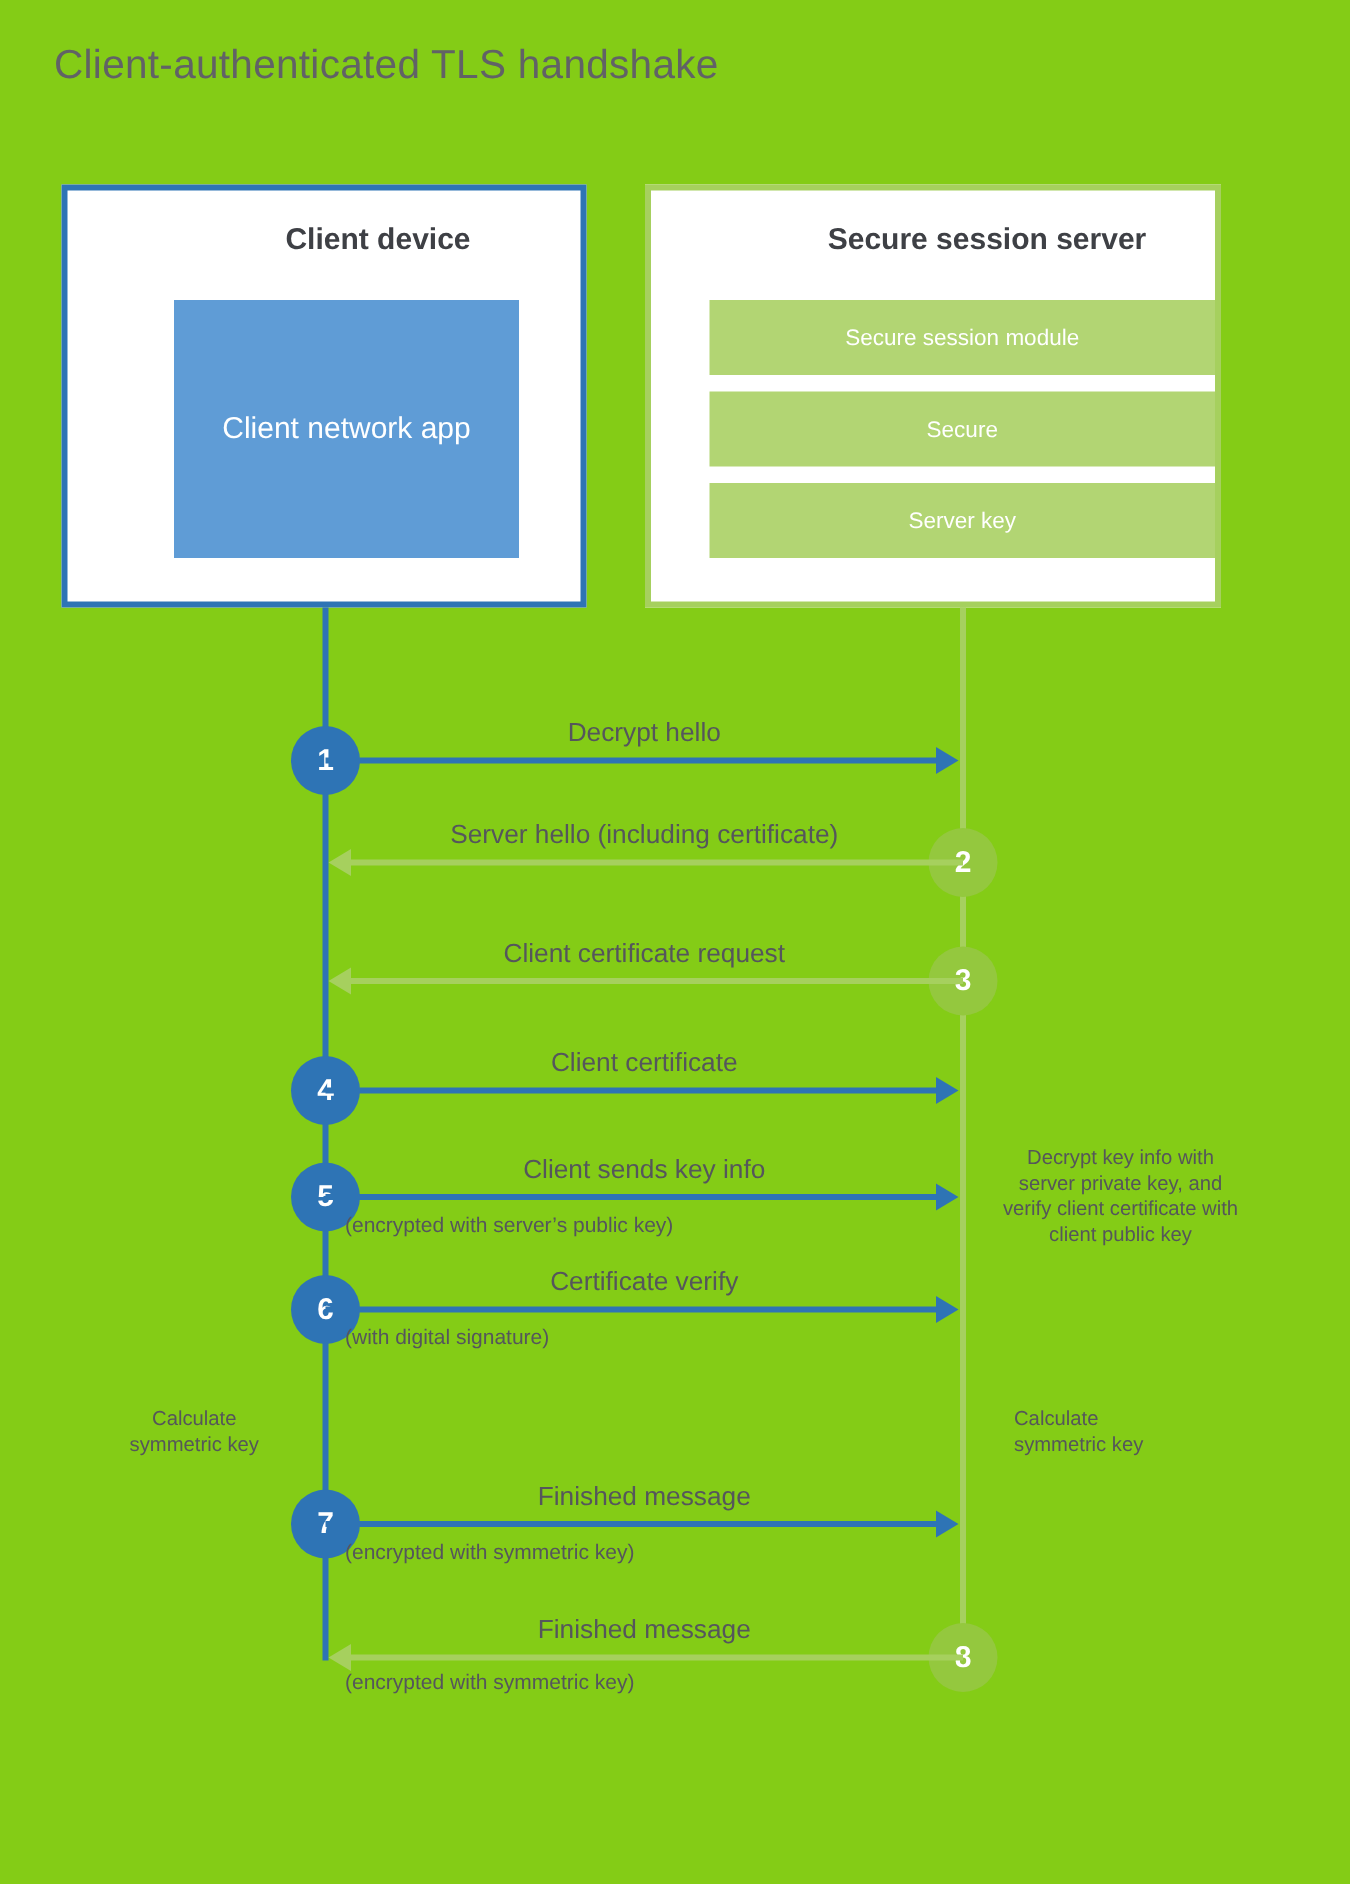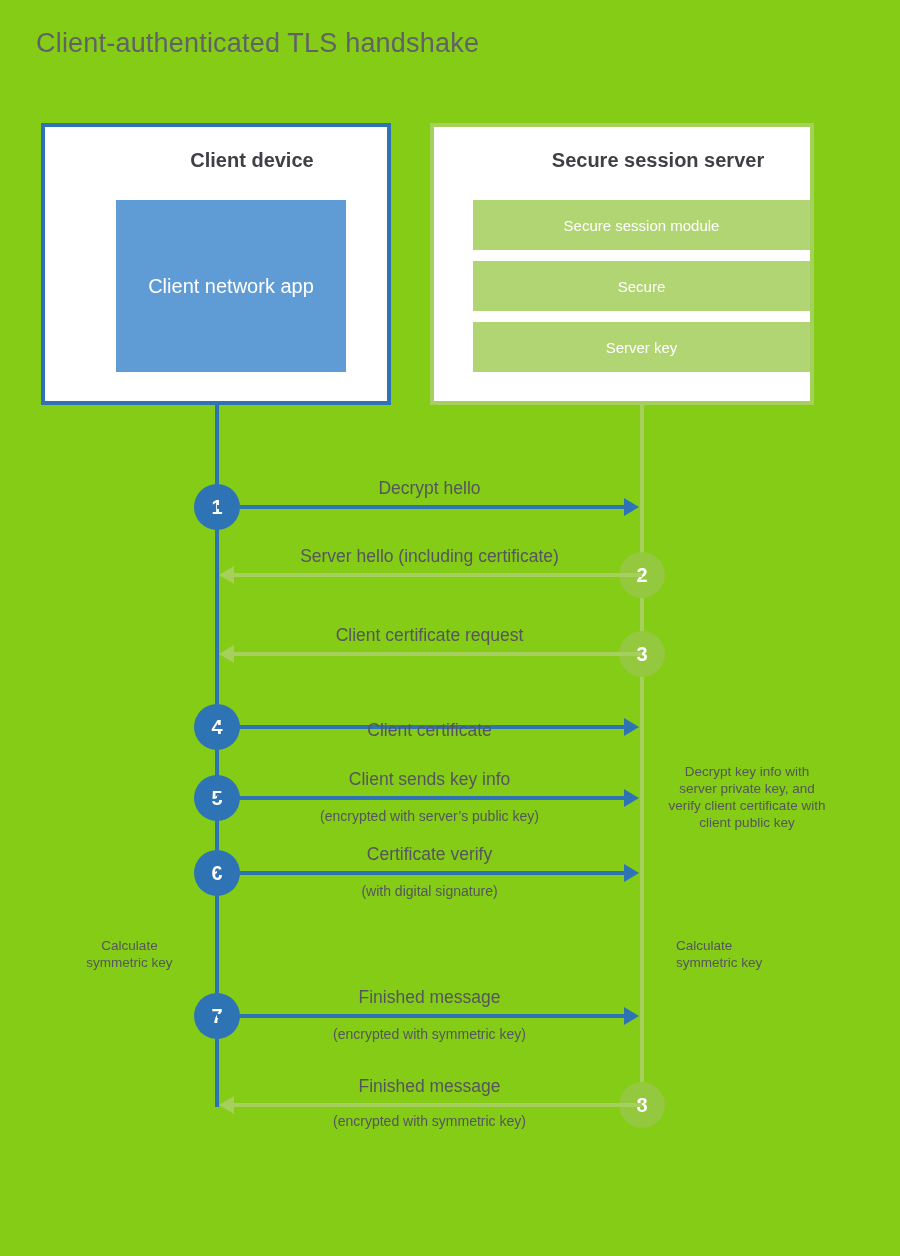--- a/index.html
+++ b/index.html
@@ -33,21 +33,21 @@
   .ah-r{position:absolute;width:0;height:0;border-top:9px solid transparent;
         border-bottom:9px solid transparent;border-left:15px solid #2E74B5;}
   .ah-l{position:absolute;width:0;height:0;border-top:9px solid transparent;
         border-bottom:9px solid transparent;border-right:15px solid #A6D05E;}
   .circle{position:absolute;width:46px;height:46px;border-radius:50%;color:#ffffff;
           font-size:20px;font-weight:700;display:flex;align-items:center;justify-content:center;}
   .c-blue{background:#2E74B5;}
   .c-green{background:#94C83E;}
   .mlabel{position:absolute;left:215px;width:429px;text-align:center;
           font-size:17.5px;color:#55565C;}
-  .msub{position:absolute;left:215px;width:429px;text-align:center;
+  .msub{position:absolute;left:230px;width:429px;text-align:left;
         font-size:14px;color:#55565C;}
 
   
   .note{position:absolute;font-size:13.5px;line-height:17px;color:#55565A;}
   .note-decrypt{left:666px;top:763px;width:162px;text-align:center;}
   .note-calc-left{left:72px;top:937px;width:115px;text-align:center;}
   .note-calc-right{left:676px;top:937px;width:115px;text-align:left;}
 </style>
 </head>
 <body>
@@ -91,21 +91,21 @@
     <div class="circle c-green" style="left:619px;top:631px">3</div>
     <div class="ah-l" style="left:219px;top:645px"></div>
     <div class="hline bg-green" style="left:234px;top:652px;width:408px"></div>
     <div class="mlabel" style="top:625px">Client certificate request</div>
   </div>
 
   <div>
     <div class="circle c-blue" style="left:194px;top:704px">4</div>
     <div class="hline bg-blue" style="left:217px;top:725px;width:407px"></div>
     <div class="ah-r" style="left:624px;top:718px"></div>
-    <div class="mlabel" style="top:720px">Client certificate</div>
+    <div class="mlabel" style="top:698px">Client certificate</div>
   </div>
 
   <div>
     <div class="circle c-blue" style="left:194px;top:775px">5</div>
     <div class="hline bg-blue" style="left:217px;top:796px;width:407px"></div>
     <div class="ah-r" style="left:624px;top:789px"></div>
     <div class="mlabel" style="top:769px">Client sends key info</div>
     <div class="msub" style="top:808px">(encrypted with server’s public key)</div>
   </div>
 

